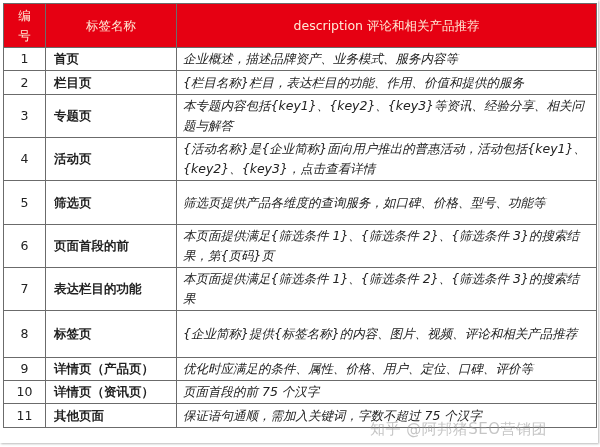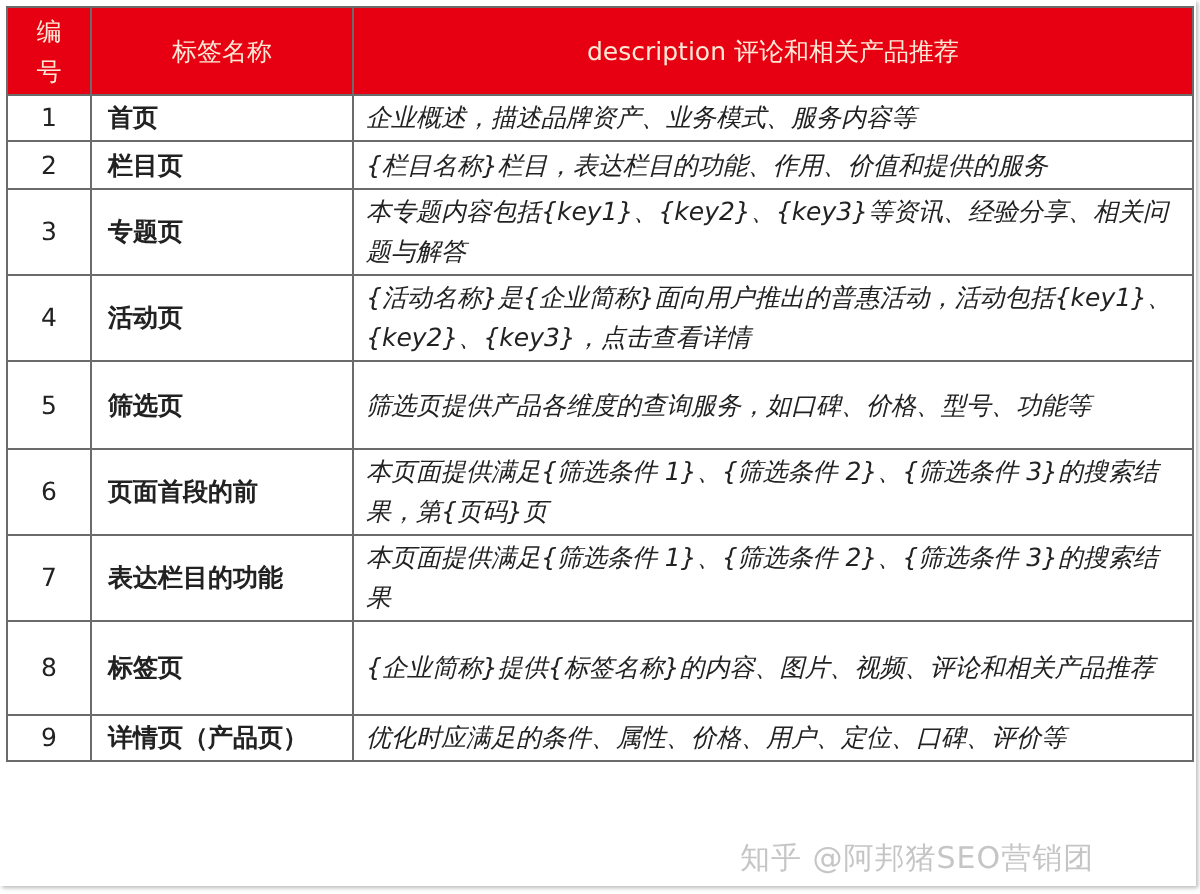--- a/index.html
+++ b/index.html
@@ -77,17 +77,27 @@
     <tr style="height:47px">
       <td class="num">8</td>
       <td class="type">标签页</td>
       <td class="desc">{企业简称}提供{标签名称}的内容、图片、视频、评论和相关产品推荐</td>
     </tr>
     <tr style="height:23px">
       <td class="num">9</td>
       <td class="type">详情页（产品页）</td>
       <td class="desc">优化时应满足的条件、属性、价格、用户、定位、口碑、评价等</td>
     </tr>
+    <tr style="height:23px">
+      <td class="num">10</td>
+      <td class="type">详情页（资讯页）</td>
+      <td class="desc">页面首段的前 75 个汉字</td>
+    </tr>
+    <tr style="height:24px">
+      <td class="num">11</td>
+      <td class="type">其他页面</td>
+      <td class="desc">保证语句通顺，需加入关键词，字数不超过 75 个汉字</td>
+    </tr>
   </tbody>
 </table>
 
 <div class="outer"></div>
 <div class="wm">知乎 @阿邦猪SEO营销团</div>
 
 </body></html>

